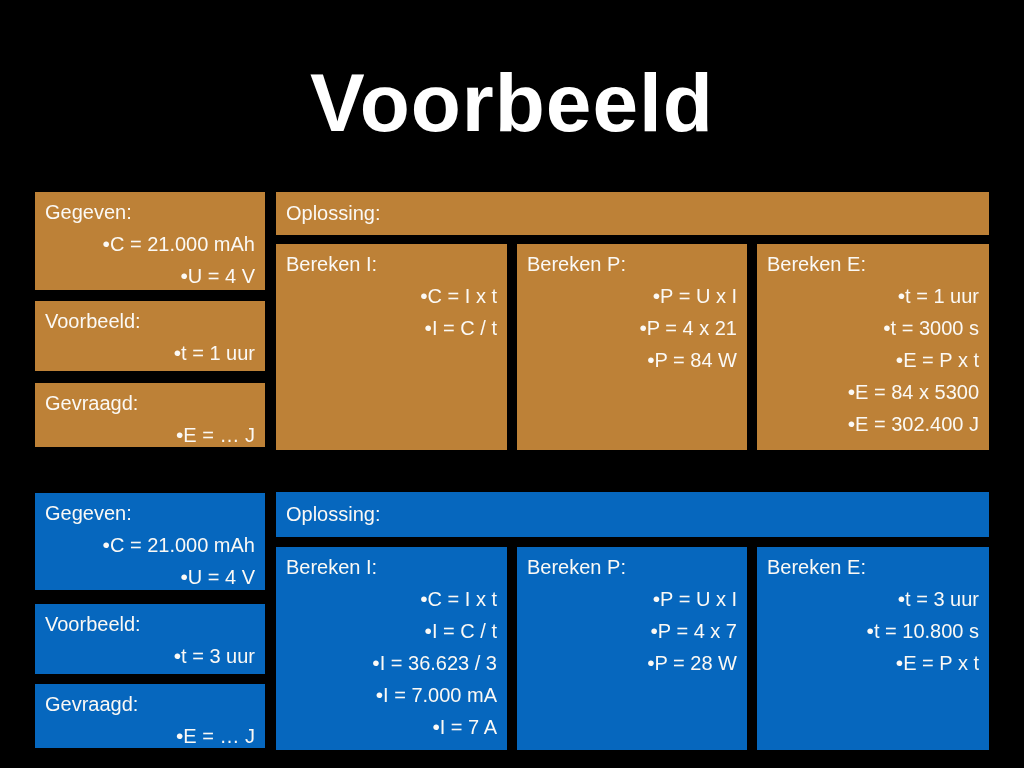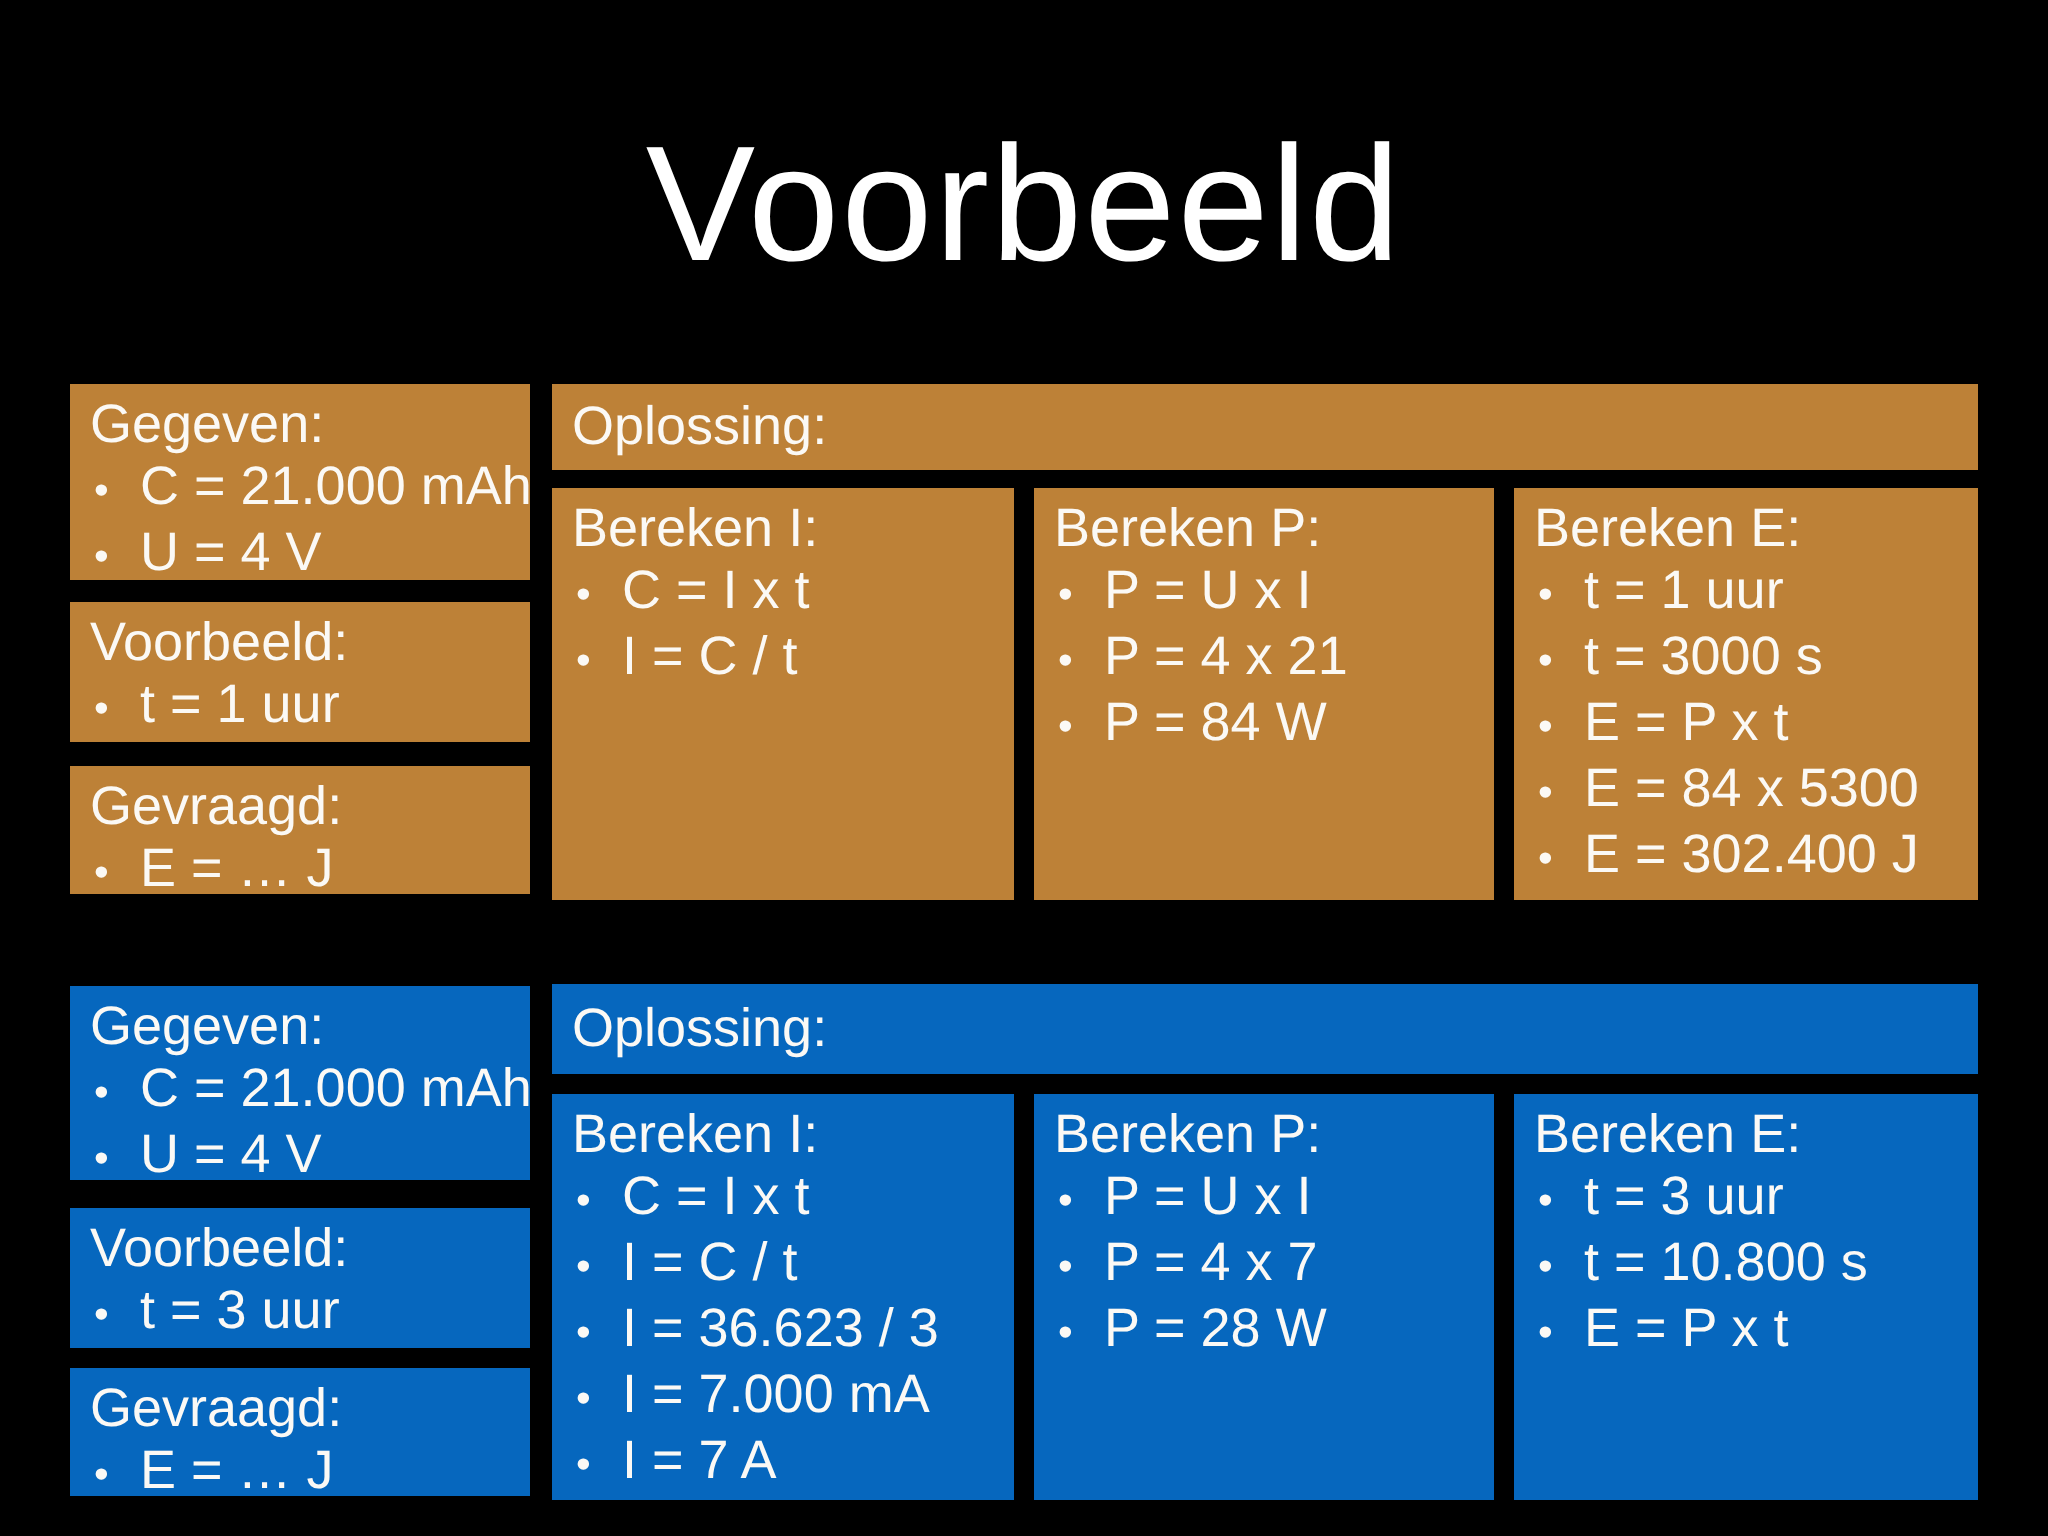--- a/index.html
+++ b/index.html
@@ -10,35 +10,35 @@
     background:#000;
     overflow:hidden;
     font-family:"Liberation Sans", "DejaVu Sans", sans-serif;
   }
   .slide-title {
     position:absolute;
     left:0; top:58px; width:1024px;
     text-align:center;
     color:#fff;
     font-size:82px;
-    font-weight:400;
+    font-weight:700;
     line-height:90px;
     letter-spacing:1px;
   }
   .box {
     position:absolute;
     box-sizing:border-box;
     color:#fbf9f5;
-    font-size:27px;
+    font-size:20px;
     line-height:31px;
     padding:5px 10px;
     overflow:hidden;
   }
   .line { white-space:nowrap; }
-  .bullet { padding-left:2px; }
+  .bullet { padding-left:2px;text-align:right; }
   .bullet::before {
     content:"\2022";
     display:inline-block;
     width:23px;
     font-size:21px;
   }
   
   .s1-gegeven   { left:35px;  top:192px; width:230px; height:98px; }
   .s1-voorbeeld { left:35px;  top:301px; width:230px; height:70px; }
   .s1-gevraagd  { left:35px;  top:383px; width:230px; height:64px; }

